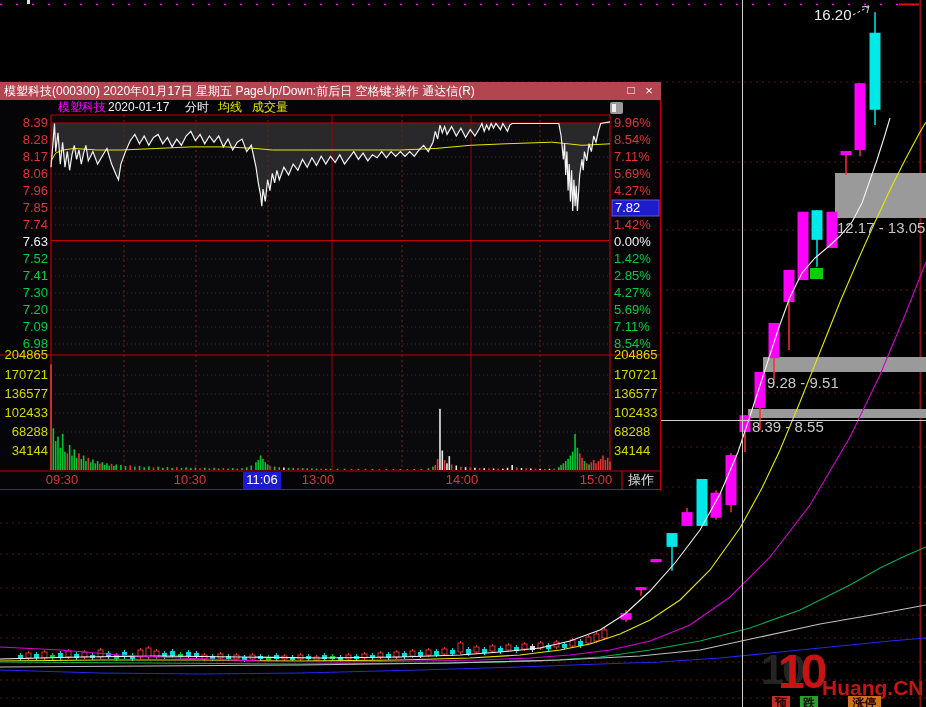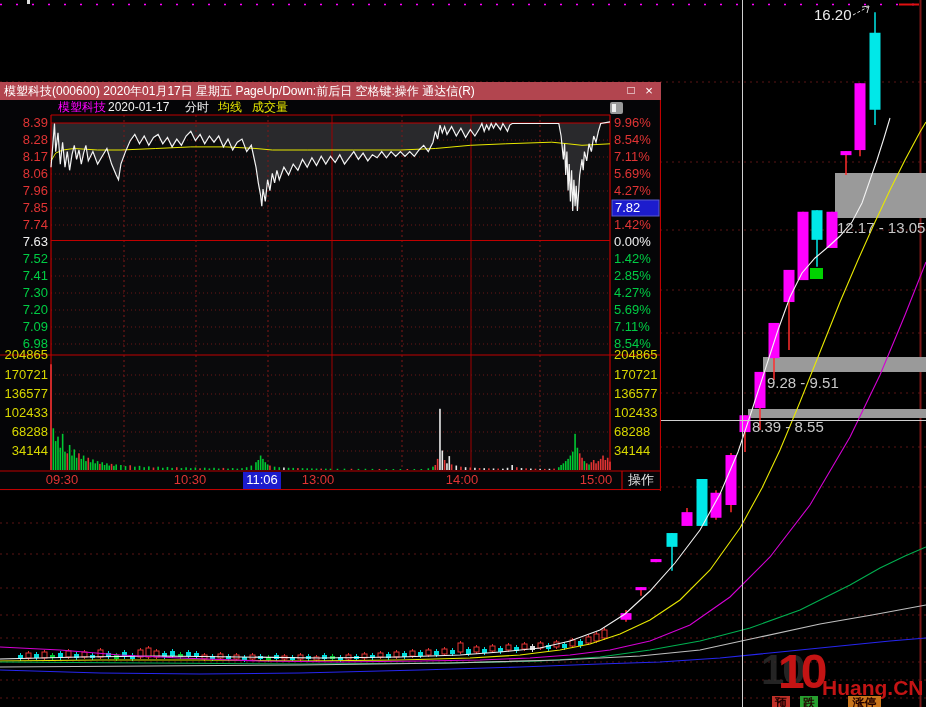--- a/index.html
+++ b/index.html
@@ -249,21 +249,21 @@
       <text x="837" y="233" fill="#c8c8c8" font-size="15px">12.17 - 13.05</text>
       <text x="767" y="388" fill="#c8c8c8" font-size="15px">9.28 - 9.51</text>
       <text x="752" y="432" fill="#c8c8c8" font-size="15px">8.39 - 8.55</text>
       <text x="814" y="20" fill="#ebebeb" font-size="15px">16.20</text>
       <line x1="853" y1="15" x2="868" y2="7" stroke="#ddd" stroke-width="1" stroke-dasharray="3 2"></line>
       <polyline points="862,7 869,6 867,13" fill="none" stroke="#ddd" stroke-width="1"></polyline>
     </svg>
 
   <div id="popup">
     <div id="titlebar">
-      <span class="ttl">模塑科技(000600) 2020年01月17日 星期五 PageUp/Down:前后日 空格键:操作 通达信(R)</span>
+      <span class="ttl">模塑科技(000300) 2020年01月17日 星期五 PageUp/Down:前后日 空格键:操作 通达信(R)</span>
       <span class="winbtn" id="btn-min">□</span>
       <span class="winbtn" id="btn-close">×</span>
     </div>
     <svg id="popup-svg" width="661" height="391">
         <rect x="0" y="0" width="661" height="391" fill="#050507"></rect>
         <rect x="51" y="15" width="559" height="355" fill="#0a0a0c"></rect>
         <text x="58" y="11" fill="#ff00ff" font-size="12px">模塑科技</text>
         <text x="108" y="11" fill="#f0f0f0" font-size="12px">2020-01-17</text>
         <text x="185" y="11" fill="#f0f0f0" font-size="12px">分时</text>
         <text x="218" y="11" fill="#e8e800" font-size="12px">均线</text>

